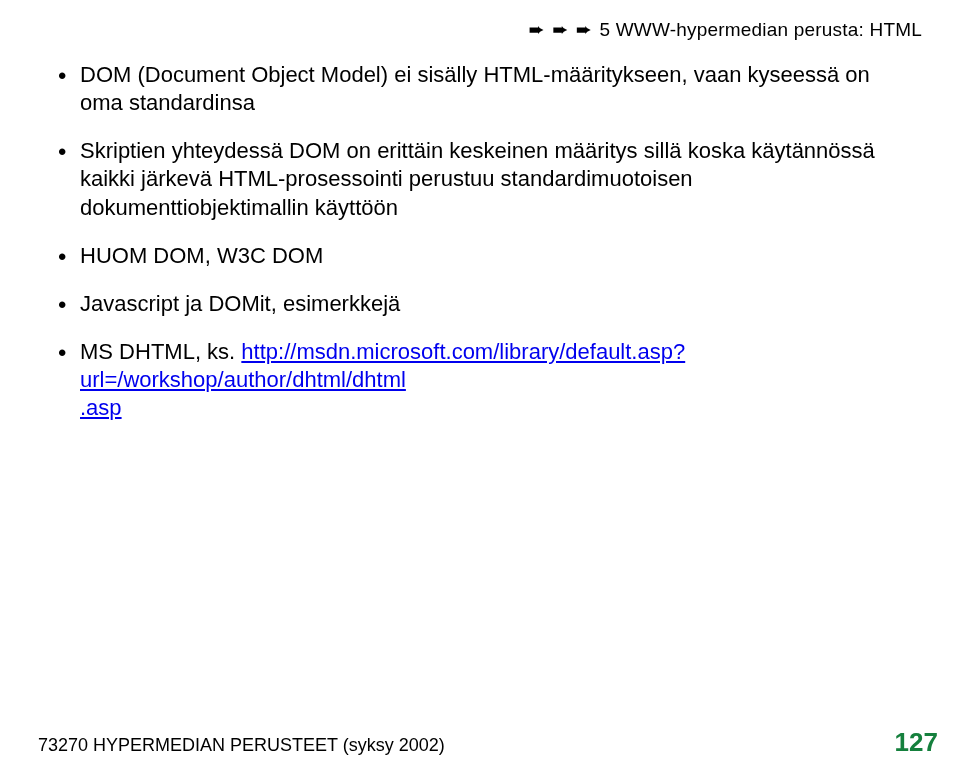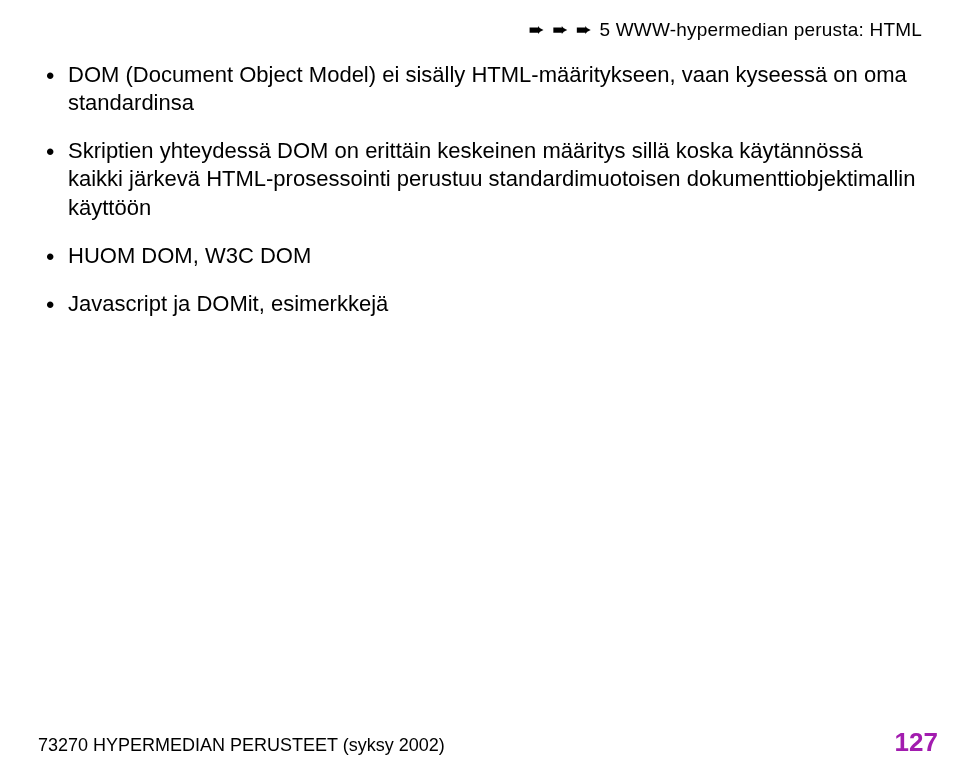--- a/index.html
+++ b/index.html
@@ -29,21 +29,21 @@
     margin-right: 2px;
   }
   .title {
     font-size: 30px;
     font-weight: bold;
     font-style: italic;
     margin: 8px 0 28px 0;
   }
   ul.main {
     list-style: none;
-    margin: 4px;
+    margin: 16px;
     padding: 0 0 0 4px;
   }
   ul.main > li {
     position: relative;
     padding-left: 22px;
     font-size: 22px;
     line-height: 1.28;
     margin-bottom: 20px;
   }
   ul.main > li::before {
@@ -65,21 +65,21 @@
     display: flex;
     justify-content: space-between;
     align-items: baseline;
   }
   .footer-left {
     font-size: 18px;
   }
   .footer-right {
     font-size: 26px;
     font-weight: bold;
-    color: #a21caf;
+    color: #15803d;
   }
 </style>
 </head>
 <body>
 
 <div class="page">
   <div class="breadcrumb">
     <span class="arrow">➨</span>
     <span class="arrow">➨</span>
     <span class="arrow">➨</span>
@@ -93,19 +93,22 @@
     </li>
     <li>
       <span>Skriptien yhteydessä DOM on erittäin keskeinen määritys sillä koska käytännössä kaikki järkevä HTML-prosessointi perustuu standardimuotoisen dokumenttiobjektimallin käyttöön</span>
     </li>
     <li>
       <span>HUOM DOM, W3C DOM</span>
     </li>
     <li>
       <span>Javascript ja DOMit, esimerkkejä</span>
     </li>
+    <li>
+      <span>MS DHTML, ks. </span><a class="link" href="#">http://msdn.microsoft.com/library/default.asp?url=/workshop/author/dhtml/dhtml</a><br><a class="link" href="#">.asp</a>
+    </li>
   </ul>
 </div>
 
 <div class="footer">
   <div class="footer-left">73270 HYPERMEDIAN PERUSTEET (syksy 2002)</div>
   <div class="footer-right">127</div>
 </div>
 
 </body></html>

